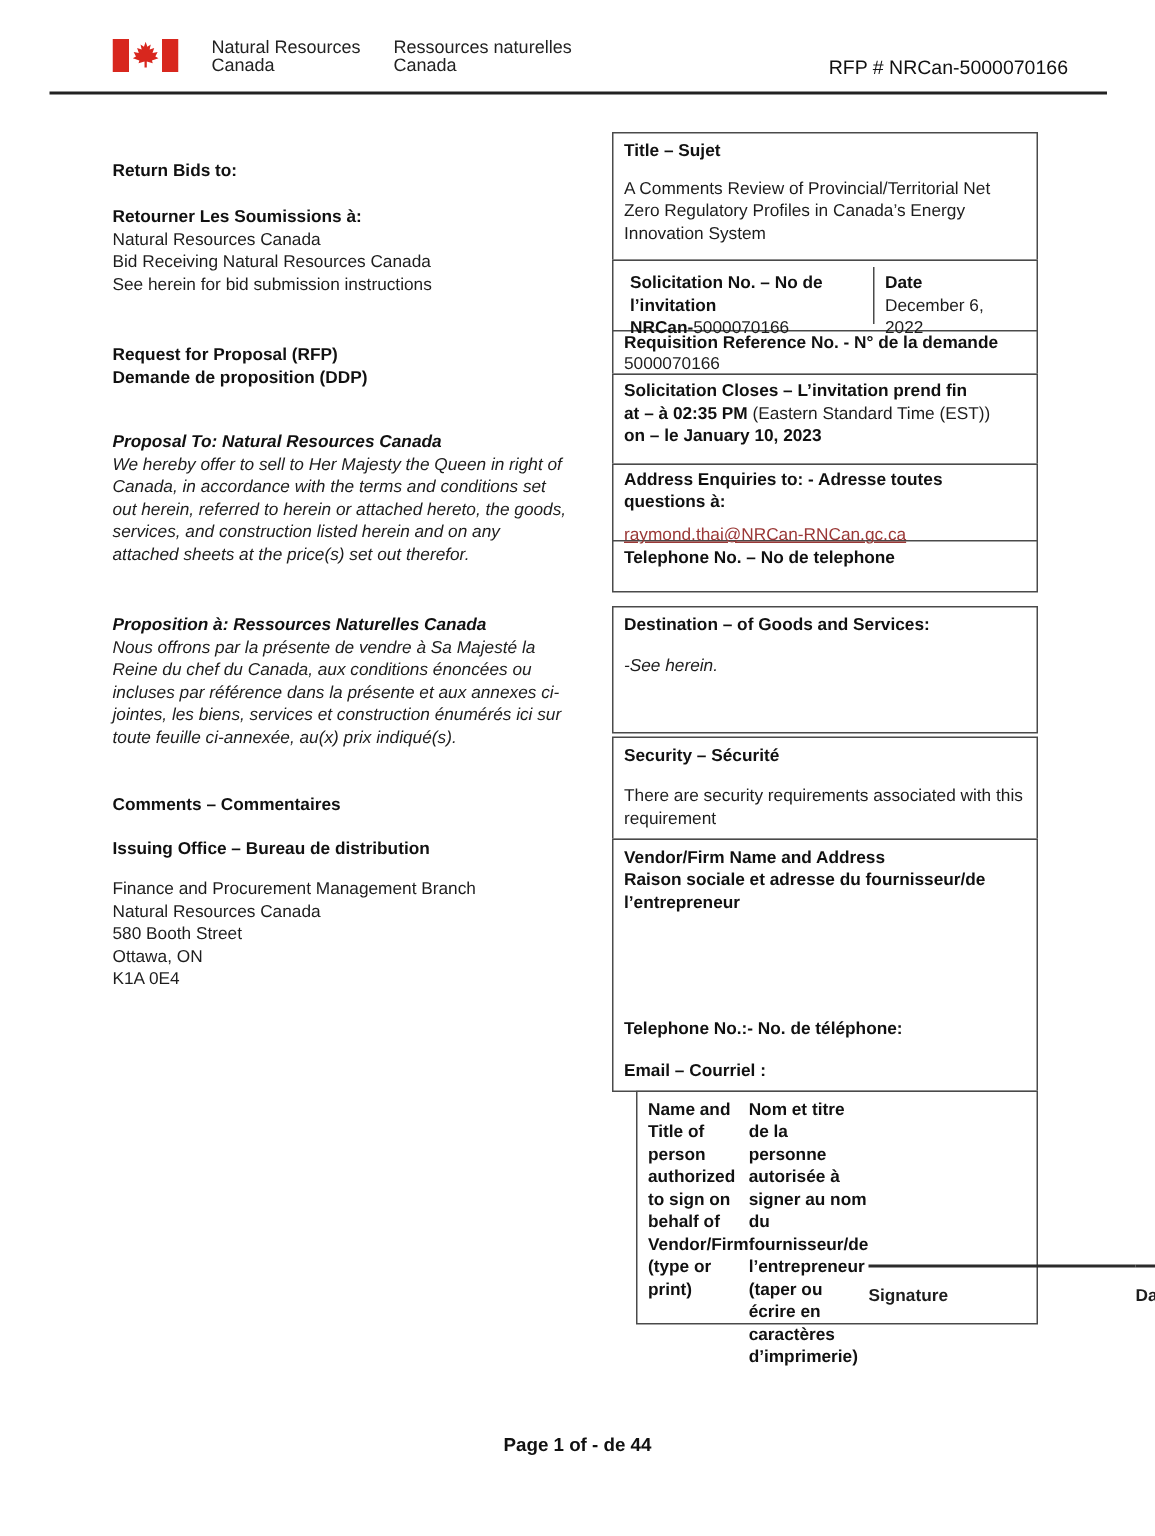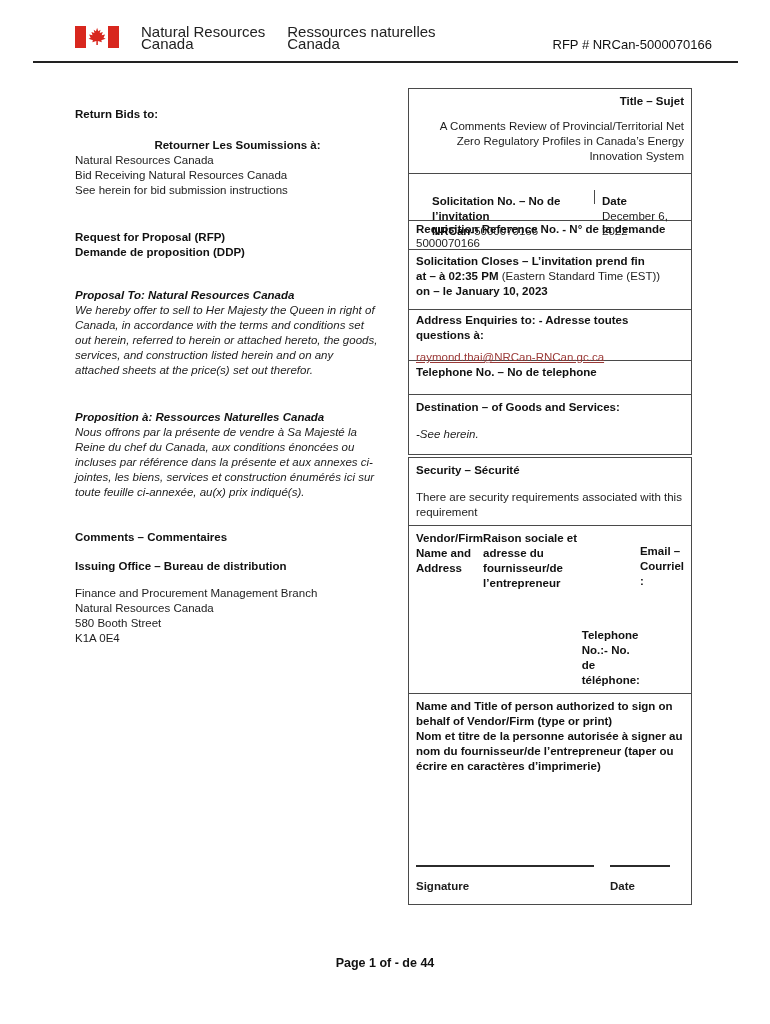--- a/index.html
+++ b/index.html
@@ -4,47 +4,47 @@
 <style>
   html,body{margin:0;padding:0;background:#fff;}
   .page{
     position:relative;width:770px;height:1024px;background:#ffffff;
     font-family:"Liberation Sans","DejaVu Sans",sans-serif;
     font-size:11.5px;color:#1d1d1d;overflow:hidden;
   }
   
   .hdr{position:absolute;left:75px;top:26px;display:flex;align-items:flex-start;gap:22px;}
   .flag{width:44px;height:22px;display:block;}
-  .dept{font-size:15px;line-height:11.5px;color:#222;}
+  .dept{font-size:12px;line-height:11.5px;color:#222;}
   .rfp-num{position:absolute;top:37px;right:58px;font-size:13px;color:#111;}
   .hrule{position:absolute;left:33px;top:61px;width:705px;border-top:2px solid #222;}
   
   .left-col{position:absolute;left:75px;top:88px;width:325px;line-height:15px;margin-top:19px;}
   .b{font-weight:bold;color:#111;}
   .bi{font-weight:bold;font-style:italic;color:#111;}
   .it{font-style:italic;}
   
   .right-col{position:absolute;left:408px;top:88px;width:284px;}
   .box{box-sizing:border-box;border:1px solid #4a4a4a;background:#fff;margin-bottom:-1px;
        padding:5px 7px;line-height:15px;}
   .box .lbl{font-weight:bold;color:#111;}
-  .row2{display:flex;padding:16px;}
+  .row2{display:flex;padding:4px;}
   .row2 .cell{box-sizing:border-box;padding:4px 7px;line-height:15px;}
   .cell-sol{width:170px;border-right:1px solid #4a4a4a;}
   .cell-date{flex:1;}
-  .h-title{height:86px;text-align:right;}
+  .h-title{height:86px;}
   .h-row{height:48px;}
   .h-req{height:30px;padding:1px 7px;line-height:14px;}
   .h-closes{height:61px;padding:4px 7px;}
   .h-enq{height:52px;padding:3px 7px;}
   .h-tel{height:35px;padding:4px 7px;}
-  .h-dest{height:61px;}
+  .h-dest{height:85px;margin-top:10px;}
   .h-sec{height:69px;margin-top:3px;}
-  .h-vendor{height:169px;display:flex;flex-direction:row;}
-  .h-auth{height:212px;display:flex;flex-direction:column;padding-bottom:10px;}
+  .h-vendor{height:169px;display:flex;flex-direction:column;}
+  .h-auth{height:156px;display:flex;flex-direction:row;padding-bottom:10px;margin-left:16px;}
   .title-value{margin-top:10px;}
   .email-link{color:#9a3836;text-decoration:underline;margin-top:7px;display:inline-block;}
   .dest-val{margin-top:12px;font-style:italic;}
   .sec-val{margin-top:12px;}
   .vendor-phone{margin-top:auto;}
   .vendor-email{margin-top:13px;}
   .sig-row{display:flex;align-items:flex-start;margin-top:auto;}
   .sig-left{width:178px;}
   .sig-right{margin-left:auto;margin-right:14px;width:60px;}
   .sig-line{border-bottom:2px solid #2b2b2b;height:1px;}
@@ -72,21 +72,21 @@
     <div class="dept">
       <div>Ressources naturelles</div>
       <div>Canada</div>
     </div>
   </div>
   <div class="rfp-num">RFP # NRCan-5000070166</div>
   <div class="hrule"></div>
 
   <div class="left-col">
     <div class="b">Return Bids to:</div>
-    <div class="b" style="margin-top:16px;text-align:center;">Retourner Les Soumissions à:</div>
+    <div class="b" style="margin-top:16px;">Retourner Les Soumissions à:</div>
     <div>Natural Resources Canada</div>
     <div>Bid Receiving Natural Resources Canada</div>
     <div>See herein for bid submission instructions</div>
 
     <div class="b" style="margin-top:32px;">Request for Proposal (RFP)</div>
     <div class="b">Demande de proposition (DDP)</div>
 
     <div class="bi" style="margin-top:28px;">Proposal To: Natural Resources Canada</div>
     <div class="it" style="width:305px;">We hereby offer to sell to Her Majesty the Queen in right of Canada, in accordance with the terms and conditions set out herein, referred to herein or attached hereto, the goods, services, and construction listed herein and on any attached sheets at the price(s) set out therefor.</div>
 
@@ -94,20 +94,21 @@
     <div class="it" style="width:305px;">Nous offrons par la présente de vendre à Sa Majesté la Reine du chef du Canada, aux conditions énoncées ou incluses par référence dans la présente et aux annexes ci-jointes, les biens, services et construction énumérés ici sur toute feuille ci-annexée, au(x) prix indiqué(s).</div>
 
     <div class="b" style="margin-top:30px;">Comments – Commentaires</div>
 
     <div class="b" style="margin-top:14px;">Issuing Office – Bureau de distribution</div>
 
     <div style="margin-top:12px;">
       <div>Finance and Procurement Management Branch</div>
       <div>Natural Resources Canada</div>
       <div>580 Booth Street</div>
+      <div>Ottawa, ON</div>
       <div>K1A 0E4</div>
     </div>
   </div>
 
   <div class="right-col">
 
     <div class="box h-title">
       <div class="lbl">Title – Sujet</div>
       <div class="title-value">A Comments Review of Provincial/Territorial Net Zero Regulatory Profiles in Canada’s Energy Innovation System</div>
     </div>

